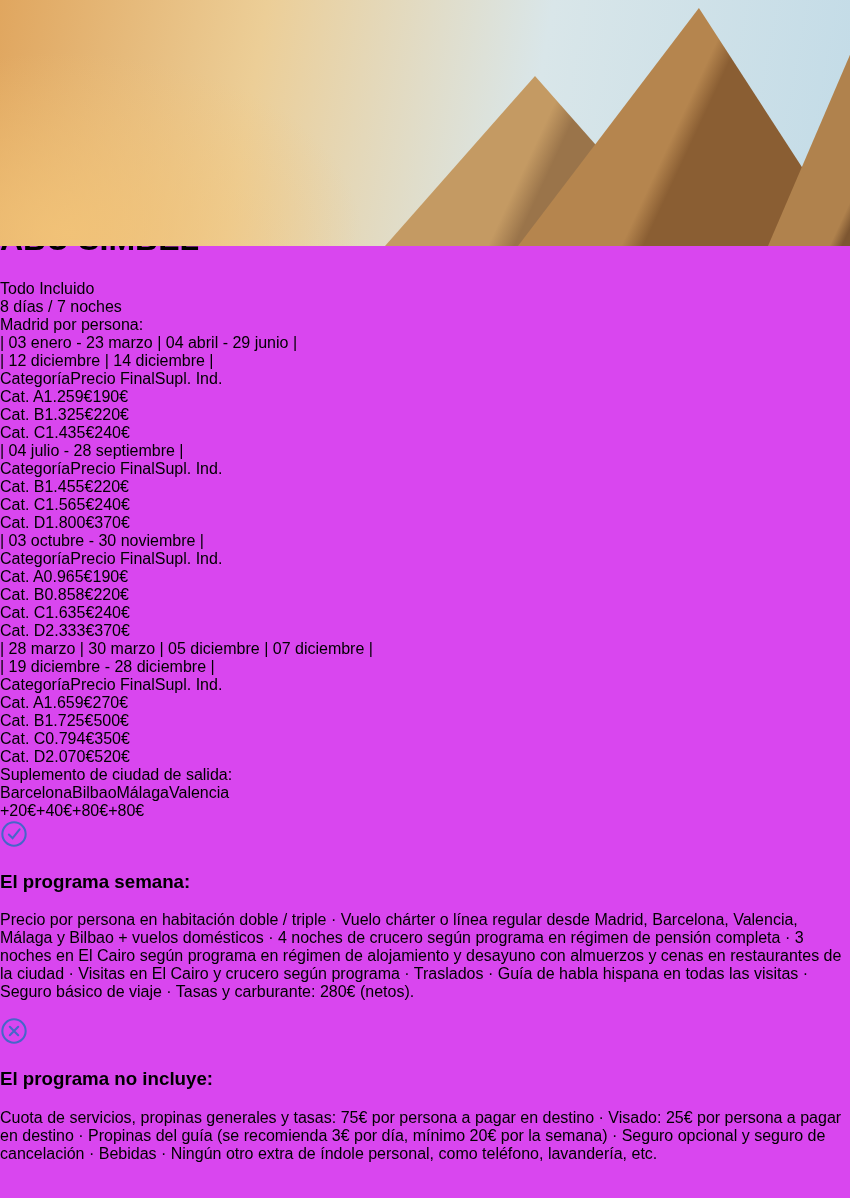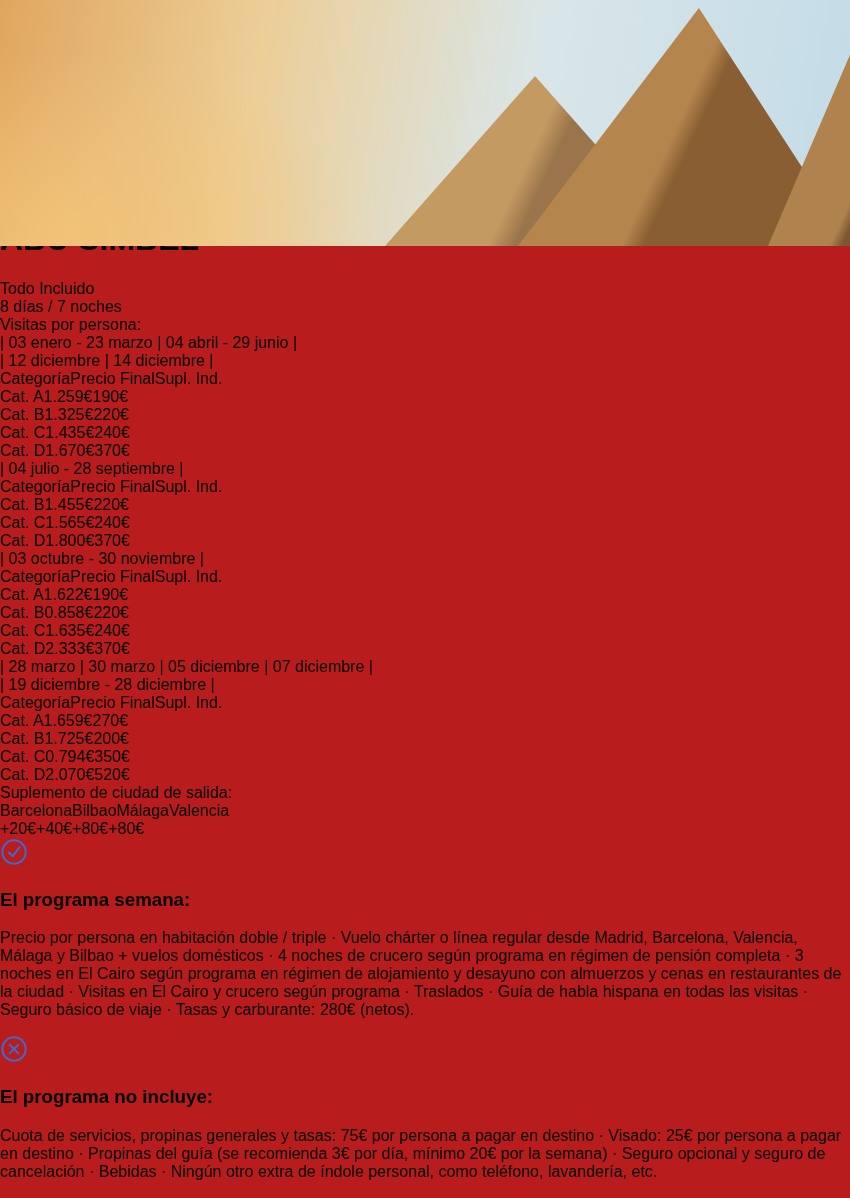--- a/index.html
+++ b/index.html
@@ -1,16 +1,16 @@
 <!DOCTYPE html>
 <html><head>
 <meta charset="utf-8">
 <style>
   html,body{margin:0;padding:0;background:#e9e9e9;}
-  .page{position:relative;width:850px;height:1198px;background:#b91c1c;overflow:hidden;
+  .page{position:relative;width:850px;height:1198px;background:#d946ef;overflow:hidden;
         font-family:"Liberation Sans",sans-serif;margin:0 auto;}
 
   
   .hero{position:absolute;left:0;top:0;width:850px;height:246px;
         background:linear-gradient(100deg,#e0a65f 0%,#ecce97 30%,#d9e6e9 62%,#c2dbe7 100%);}
   .hero-haze{position:absolute;inset:0;background:radial-gradient(420px 260px at 8% 95%,rgba(243,196,120,.85),rgba(243,196,120,0) 70%);}
   .pyr{position:absolute;bottom:0;}
   .pyr-right{left:768px;width:220px;height:195px;background:linear-gradient(115deg,#b0824d 49%,#7d5631 53%);clip-path:polygon(38% 0,0 100%,100% 100%);}
   .pyr-big{left:518px;width:335px;height:238px;background:linear-gradient(115deg,#b5854e 48%,#8a5e33 53%);clip-path:polygon(54% 0,0 100%,100% 100%);}
   .pyr-mid{left:385px;width:300px;height:170px;background:linear-gradient(115deg,#c49a63 48%,#9a744a 55%);clip-path:polygon(50% 0,0 100%,100% 100%);}
@@ -132,64 +132,63 @@
 
   <div class="left-col">
     <h1 class="program-title">
       <span>LEYENDAS DE</span><br>
       <span>ABU SIMBEL</span>
     </h1>
     <div class="program-sub">Todo Incluido</div>
     <div class="duration">8 días / 7 noches</div>
 
     <div class="panel prices-panel">
-      <div class="prices-title">Visitas por persona:</div>
+      <div class="prices-title">Madrid por persona:</div>
       <div>
           <div class="tblock">
             <div class="period"><span>| 03 enero - 23 marzo | 04 abril - 29 junio |</span><br><span>| 12 diciembre | 14 diciembre |</span></div>
             <div class="ptable">
               <div class="thead"><span>Categoría</span><span>Precio Final</span><span>Supl. Ind.</span></div>
               <div class="trows">
                 <div class="trow"><span class="c-cat"><span>Cat. </span><span class="letter">A</span></span><span class="c-price">1.259€</span><span class="c-sup">190€</span></div>
                 <div class="trow"><span class="c-cat"><span>Cat. </span><span class="letter">B</span></span><span class="c-price">1.325€</span><span class="c-sup">220€</span></div>
                 <div class="trow"><span class="c-cat"><span>Cat. </span><span class="letter">C</span></span><span class="c-price">1.435€</span><span class="c-sup">240€</span></div>
-                <div class="trow"><span class="c-cat"><span>Cat. </span><span class="letter">D</span></span><span class="c-price">1.670€</span><span class="c-sup">370€</span></div>
               </div>
             </div>
           </div>
           <div class="tblock">
             <div class="period"><span>| 04 julio - 28 septiembre |</span></div>
             <div class="ptable">
               <div class="thead"><span>Categoría</span><span>Precio Final</span><span>Supl. Ind.</span></div>
               <div class="trows">
                 <div class="trow"><span class="c-cat"><span>Cat. </span><span class="letter">B</span></span><span class="c-price">1.455€</span><span class="c-sup">220€</span></div>
                 <div class="trow"><span class="c-cat"><span>Cat. </span><span class="letter">C</span></span><span class="c-price">1.565€</span><span class="c-sup">240€</span></div>
                 <div class="trow"><span class="c-cat"><span>Cat. </span><span class="letter">D</span></span><span class="c-price">1.800€</span><span class="c-sup">370€</span></div>
               </div>
             </div>
           </div>
           <div class="tblock">
             <div class="period"><span>| 03 octubre - 30 noviembre |</span></div>
             <div class="ptable">
               <div class="thead"><span>Categoría</span><span>Precio Final</span><span>Supl. Ind.</span></div>
               <div class="trows">
-                <div class="trow"><span class="c-cat"><span>Cat. </span><span class="letter">A</span></span><span class="c-price">1.622€</span><span class="c-sup">190€</span></div>
+                <div class="trow"><span class="c-cat"><span>Cat. </span><span class="letter">A</span></span><span class="c-price">0.965€</span><span class="c-sup">190€</span></div>
                 <div class="trow"><span class="c-cat"><span>Cat. </span><span class="letter">B</span></span><span class="c-price">0.858€</span><span class="c-sup">220€</span></div>
                 <div class="trow"><span class="c-cat"><span>Cat. </span><span class="letter">C</span></span><span class="c-price">1.635€</span><span class="c-sup">240€</span></div>
                 <div class="trow"><span class="c-cat"><span>Cat. </span><span class="letter">D</span></span><span class="c-price">2.333€</span><span class="c-sup">370€</span></div>
               </div>
             </div>
           </div>
           <div class="tblock">
             <div class="period"><span>| 28 marzo | 30 marzo | 05 diciembre | 07 diciembre |</span><br><span>| 19 diciembre - 28 diciembre |</span></div>
             <div class="ptable">
               <div class="thead"><span>Categoría</span><span>Precio Final</span><span>Supl. Ind.</span></div>
               <div class="trows">
                 <div class="trow"><span class="c-cat"><span>Cat. </span><span class="letter">A</span></span><span class="c-price">1.659€</span><span class="c-sup">270€</span></div>
-                <div class="trow"><span class="c-cat"><span>Cat. </span><span class="letter">B</span></span><span class="c-price">1.725€</span><span class="c-sup">200€</span></div>
+                <div class="trow"><span class="c-cat"><span>Cat. </span><span class="letter">B</span></span><span class="c-price">1.725€</span><span class="c-sup">500€</span></div>
                 <div class="trow"><span class="c-cat"><span>Cat. </span><span class="letter">C</span></span><span class="c-price">0.794€</span><span class="c-sup">350€</span></div>
                 <div class="trow"><span class="c-cat"><span>Cat. </span><span class="letter">D</span></span><span class="c-price">2.070€</span><span class="c-sup">520€</span></div>
               </div>
             </div>
           </div>
         </div>
     </div>
 
     <div class="panel supplement-panel">
       <div class="sup-title">Suplemento de ciudad de salida:</div>

